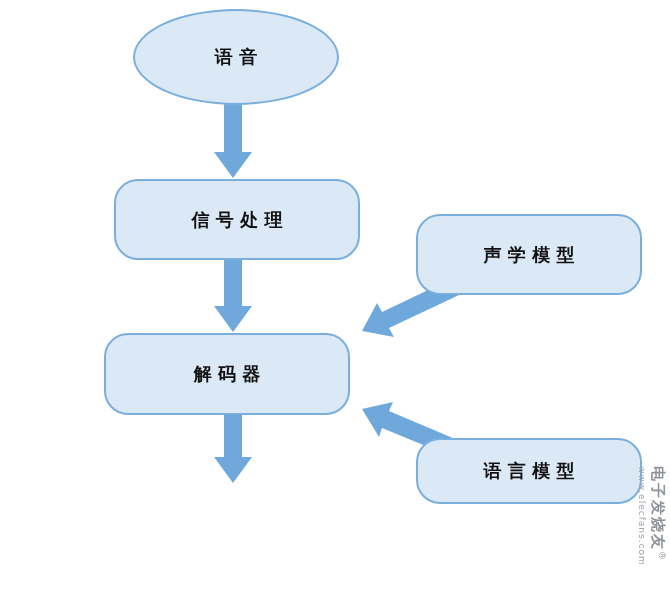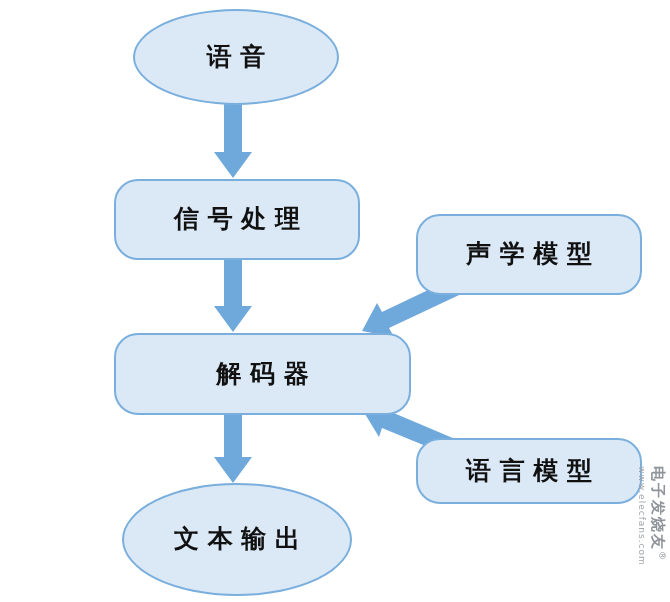--- a/index.html
+++ b/index.html
@@ -30,31 +30,31 @@
     position: absolute;
     z-index: 2;
     display: flex;
     align-items: center;
     justify-content: center;
     text-align: center;
     box-sizing: border-box;
     background: var(--node-fill, #dbe9f7);
     border: 2.5px solid var(--node-border, #7aafdd);
     color: #111111;
-    font-size: 25px;
+    font-size: 18px;
     font-weight: 600;
     line-height: 1.3;
   }
   .ellipse { border-radius: 50%; }
   .rounded { border-radius: 24px; }
 
   #node-speech   { left: 133px; top:   9px; width: 206px; height:  96px; }
   #node-signal   { left: 114px; top: 179px; width: 246px; height:  81px; }
   #node-acoustic { left: 416px; top: 214px; width: 226px; height:  81px; }
-  #node-decoder  { left: 114px; top: 333px; width: 297px; height:  82px; }
+  #node-decoder  { left: 104px; top: 333px; width: 246px; height:  82px; }
   #node-language { left: 416px; top: 438px; width: 226px; height:  66px; }
   #node-output   { left: 122px; top: 483px; width: 230px; height: 113px; }
   #node-output .node-label { display: inline-block; max-width: 132px; }
 
   .watermark {
     position: absolute;
     left: 668px;
     top: 466px;
     z-index: 3;
     transform: rotate(90deg);
@@ -106,23 +106,20 @@
   </div>
 
   <div id="node-decoder" class="node rounded">
     <span class="node-label">解 码 器</span>
   </div>
 
   <div id="node-language" class="node rounded">
     <span class="node-label">语 言 模 型</span>
   </div>
 
-  <div id="node-output" class="node ellipse">
-    <span class="node-label">文 本 输 出</span>
-  </div>
 
   <div class="watermark">
     <div class="brand-line">
       <span class="brand">电子发烧友</span><span class="reg">®</span>
     </div>
     <div class="url">www.elecfans.com</div>
   </div>
 
 </div>
 

